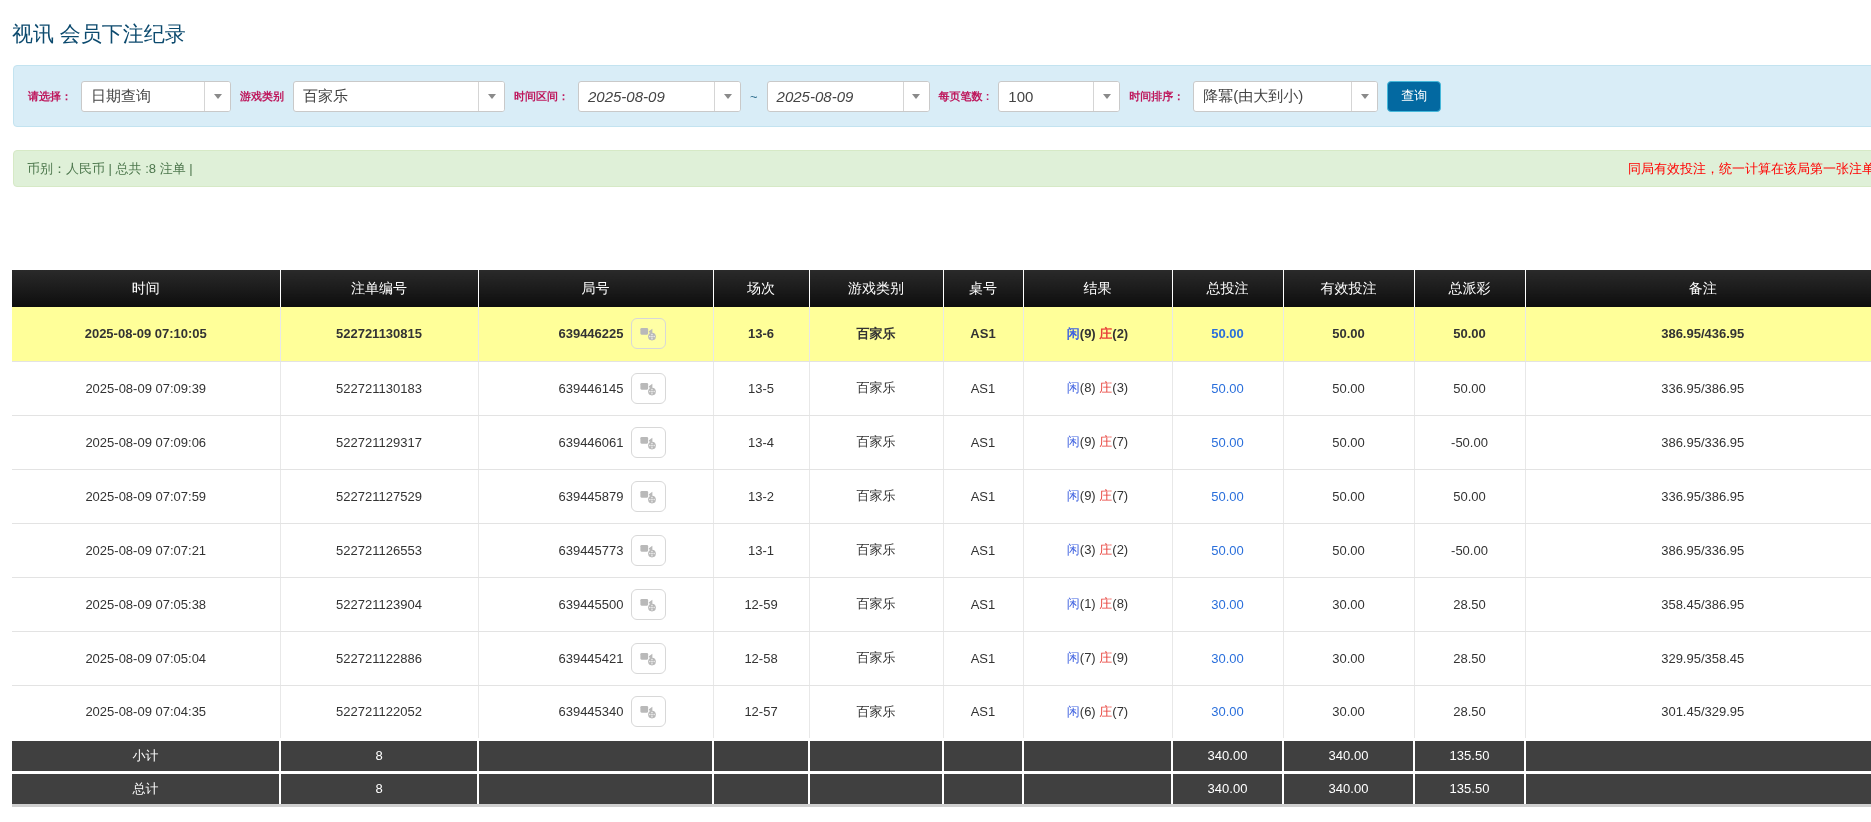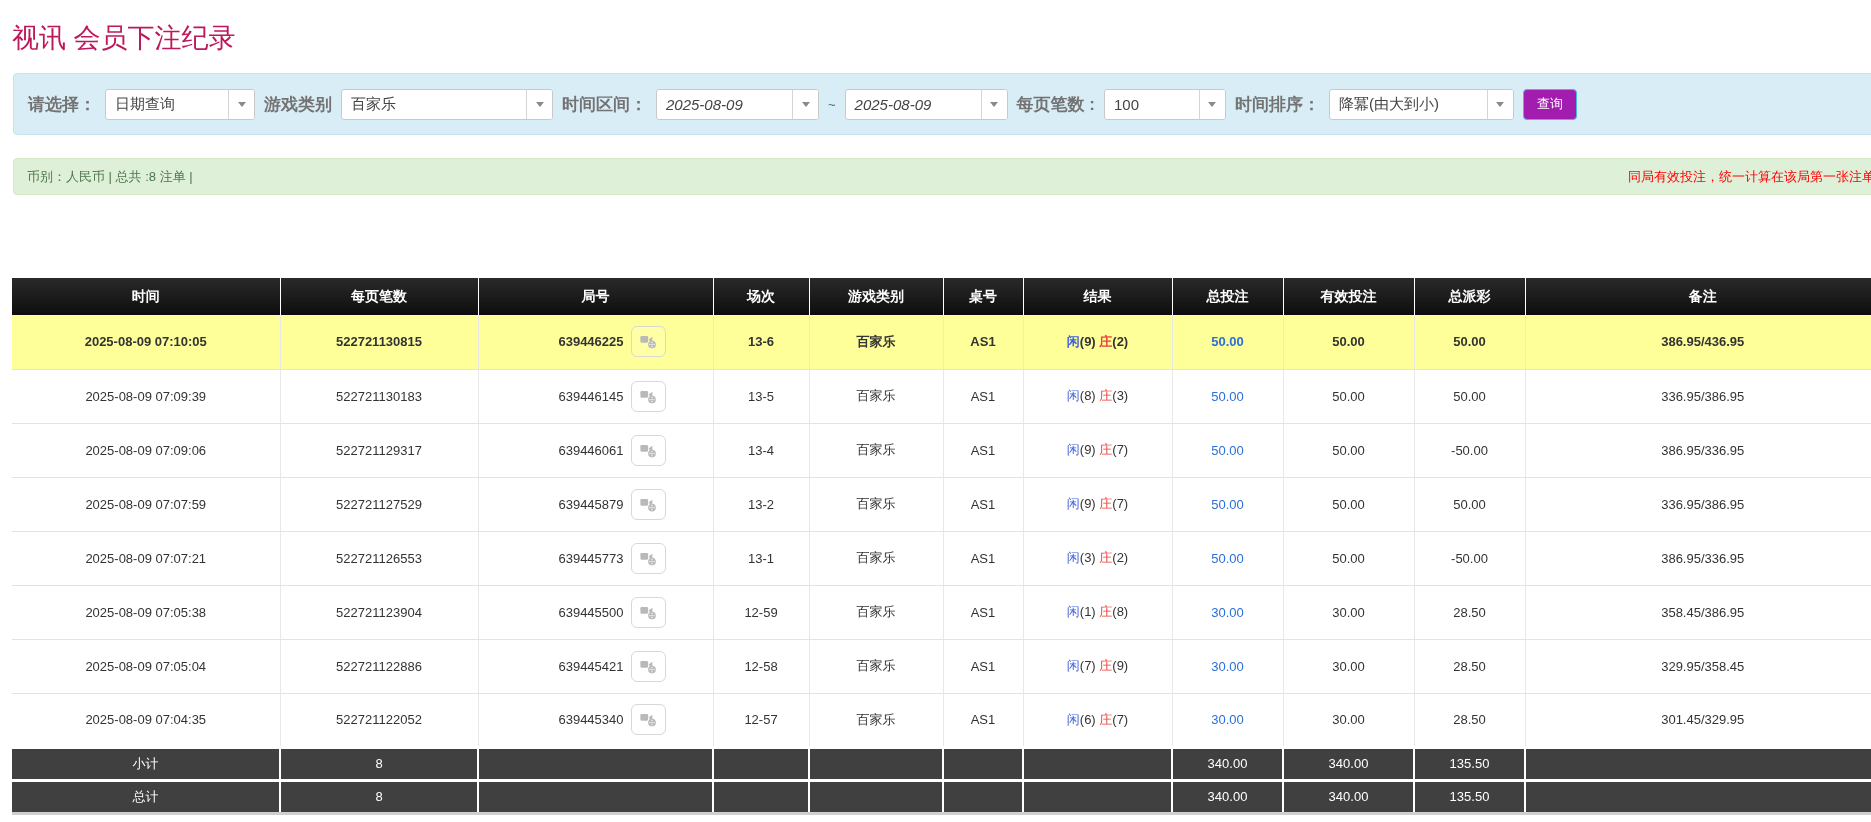--- a/index.html
+++ b/index.html
@@ -1,50 +1,50 @@
 <!DOCTYPE html>
 <html><head>
 <meta charset="utf-8">
 <style>
   * { box-sizing: border-box; margin: 0; padding: 0; }
   html, body { width: 1871px; height: 822px; overflow: hidden; background: #fff;
     font-family: "Liberation Sans", "DejaVu Sans", sans-serif; }
 
-  .page-title { margin: 20px 0 12px 12px; font-size: 27px; color: #be185d; font-weight: normal; }
+  .page-title { margin: 20px 0 12px 12px; font-size: 21px; color: #0c4a6e; font-weight: normal; }
 
   
   .filter-panel { margin: 17px 0 0 13px; width: 1868px; height: 62px;
     background: #d9edf7; border: 1px solid #c3e3f0; border-radius: 4px;
     display: flex; align-items: center; padding: 0 14px; gap: 9px; }
-  .f-label { font-size: 17px; font-weight: bold; color: #737373; white-space: nowrap; }
+  .f-label { font-size: 11px; font-weight: bold; color: #be185d; white-space: nowrap; }
   .combo { display: inline-flex; height: 31px; background: #fff; border: 1px solid #c9c9c9;
     border-radius: 3px; align-items: stretch; overflow: hidden; }
   .combo .val { display: flex; align-items: center; padding: 0 9px; font-size: 15px; color: #444; }
   .combo .arrow-btn { width: 26px; border-left: 1px solid #d5d5d5; display: flex;
     align-items: center; justify-content: center; background: #fff; cursor: pointer; }
   .combo .arrow-btn .tri { width: 0; height: 0; border-left: 4px solid transparent;
     border-right: 4px solid transparent; border-top: 5px solid #8a8a8a; }
   .w-select { width: 150px; } .w-game { width: 212px; } .w-date { width: 163px; font-style: italic; }
   .w-size { width: 122px; } .w-sort { width: 185px; }
   .tilde { font-size: 13px; color: #31708f; }
-  .search-btn { height: 31px; padding: 0 13px; background: #a21caf; color: #fff;
+  .search-btn { height: 31px; padding: 0 13px; background: #0369a1; color: #fff;
     border: 1px solid #46b8da; border-radius: 4px; font-size: 13px; cursor: pointer; }
 
   
   .summary-bar { margin: 23px 0 0 13px; width: 1868px; height: 37px; background: #dff0d8;
     border: 1px solid #d6e9c6; border-radius: 4px; display: flex; align-items: center;
     justify-content: space-between; padding: 0 13px; }
   .summary-left { font-size: 13px; color: #4d774d; }
   .summary-right { font-size: 13px; color: #f00; white-space: nowrap; margin-right: -8px; }
 
   
   .bet-table { margin: 83px 0 0 12px; border-collapse: collapse; table-layout: fixed;
     width: 1868px; }
   .bet-table thead th { background: linear-gradient(#2a2a2a, #0d0d0d); color: #fff;
-    font-size: 14px; font-weight: bold; height: 37px; text-align: center;
+    font-size: 14px; font-weight: normal; height: 37px; text-align: center;
     border-right: 1px solid #fff; }
   .bet-table thead th:last-child { border-right: none; }
   .bet-table tbody td { height: 54px; text-align: center; font-size: 13px; color: #333;
     border-bottom: 1px solid #e3e3e3; border-right: 1px solid #e8e8e8; background: #fff; }
   .bet-table tbody td:last-child { border-right: none; }
   .bet-table tbody tr.hl td { background: #ffff99; font-weight: bold; }
   .res-p { color: #3f62e0; } .res-b { color: #e8403a; }
   .bet-link { color: #2a6fdb; text-decoration: none; cursor: pointer; }
   .neg { color: #f23030; }
   .video-btn { display: inline-flex; align-items: center; justify-content: center;
@@ -128,21 +128,21 @@
       <col style="width:80px">
     <col style="width:149px">
       <col style="width:111px">
       <col style="width:131px">
     <col style="width:111px">
       <col>
   </colgroup>
   <thead>
       <tr id="header-row">
         <th>时间</th>
-        <th>每页笔数</th>
+        <th>注单编号</th>
         <th>局号</th>
         <th>场次</th>
         <th>游戏类别</th>
         <th>桌号</th>
         <th>结果</th>
         <th>总投注</th>
         <th>有效投注</th>
         <th>总派彩</th>
         <th>备注</th>
       </tr>

